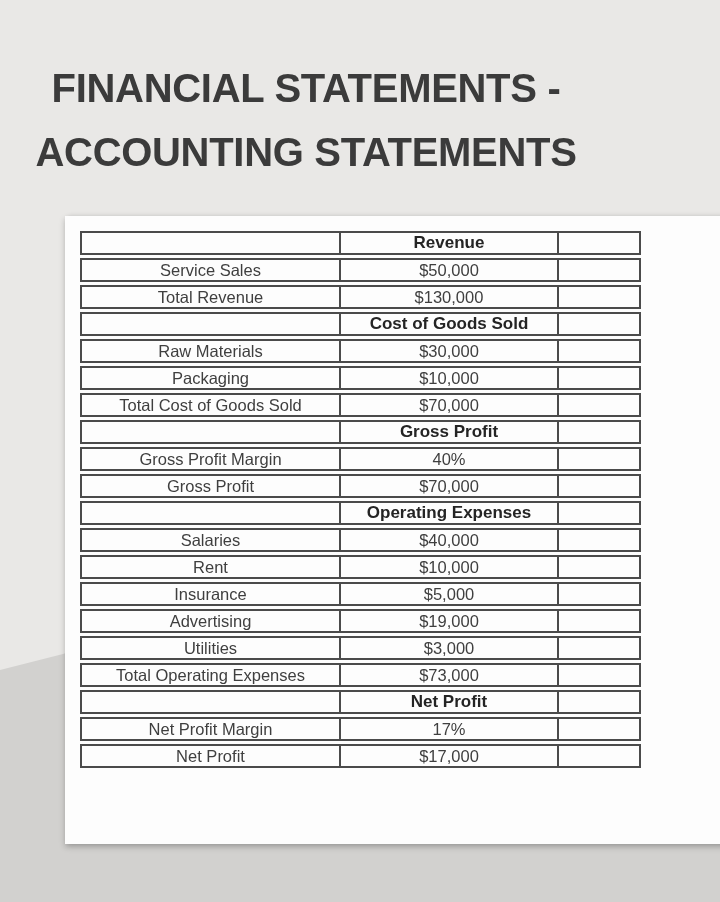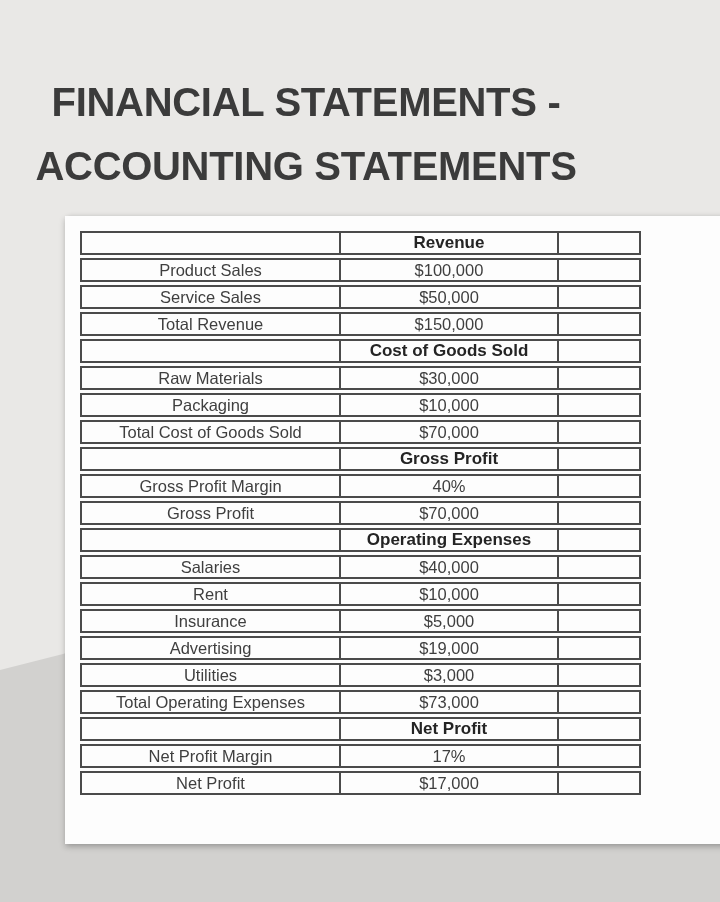--- a/index.html
+++ b/index.html
@@ -13,21 +13,21 @@
     font-family: "Liberation Sans", sans-serif;
   }
   .bg-accent {
     position: absolute;
     left: 0; top: 0; width: 720px; height: 902px;
     background: #d2d1cf;
     clip-path: polygon(0px 670px, 63px 654px, 650px 452px, 720px 461px, 720px 902px, 0px 902px);
   }
   .page-title {
     position: absolute;
-    top: 70px; left: 0; width: 612px;
+    top: 56px; left: 0; width: 612px;
     text-align: center;
     font-size: 40px;
     font-weight: bold;
     line-height: 64px;
     letter-spacing: -0.3px;
     color: #3b3b3b;
   }
   .panel {
     position: absolute;
     left: 65px; top: 216px;
@@ -87,32 +87,27 @@
         <col class="c2">
         <col class="c3">
     </colgroup>
     <tbody>
         <tr>
           <td></td>
           <td class="hdr">Revenue</td>
           <td></td>
         </tr>
         <tr>
-          <td>Product Sales</td>
-          <td>$100,000</td>
-          <td></td>
-        </tr>
-        <tr>
           <td>Service Sales</td>
           <td>$50,000</td>
           <td></td>
         </tr>
         <tr>
           <td>Total Revenue</td>
-          <td>$150,000</td>
+          <td>$130,000</td>
           <td></td>
         </tr>
         <tr>
           <td></td>
           <td class="hdr">Cost of Goods Sold</td>
           <td></td>
         </tr>
         <tr>
           <td>Raw Materials</td>
           <td>$30,000</td>

